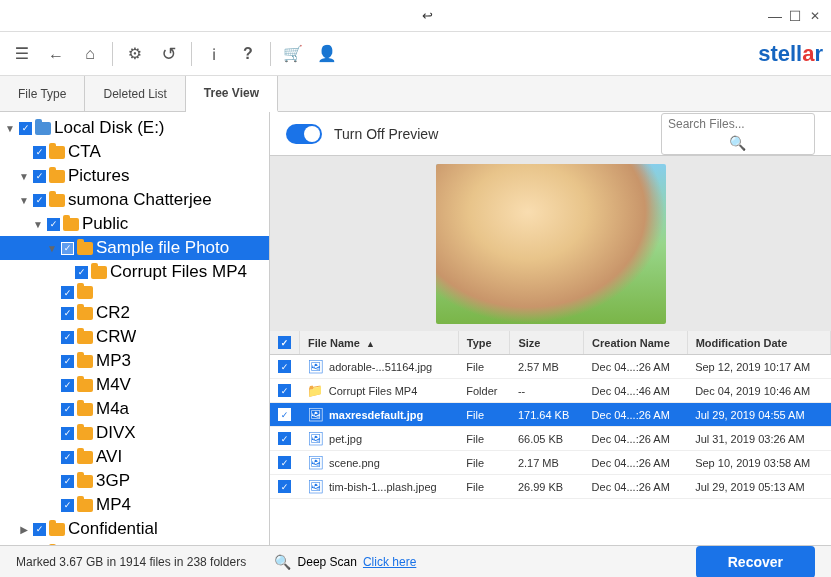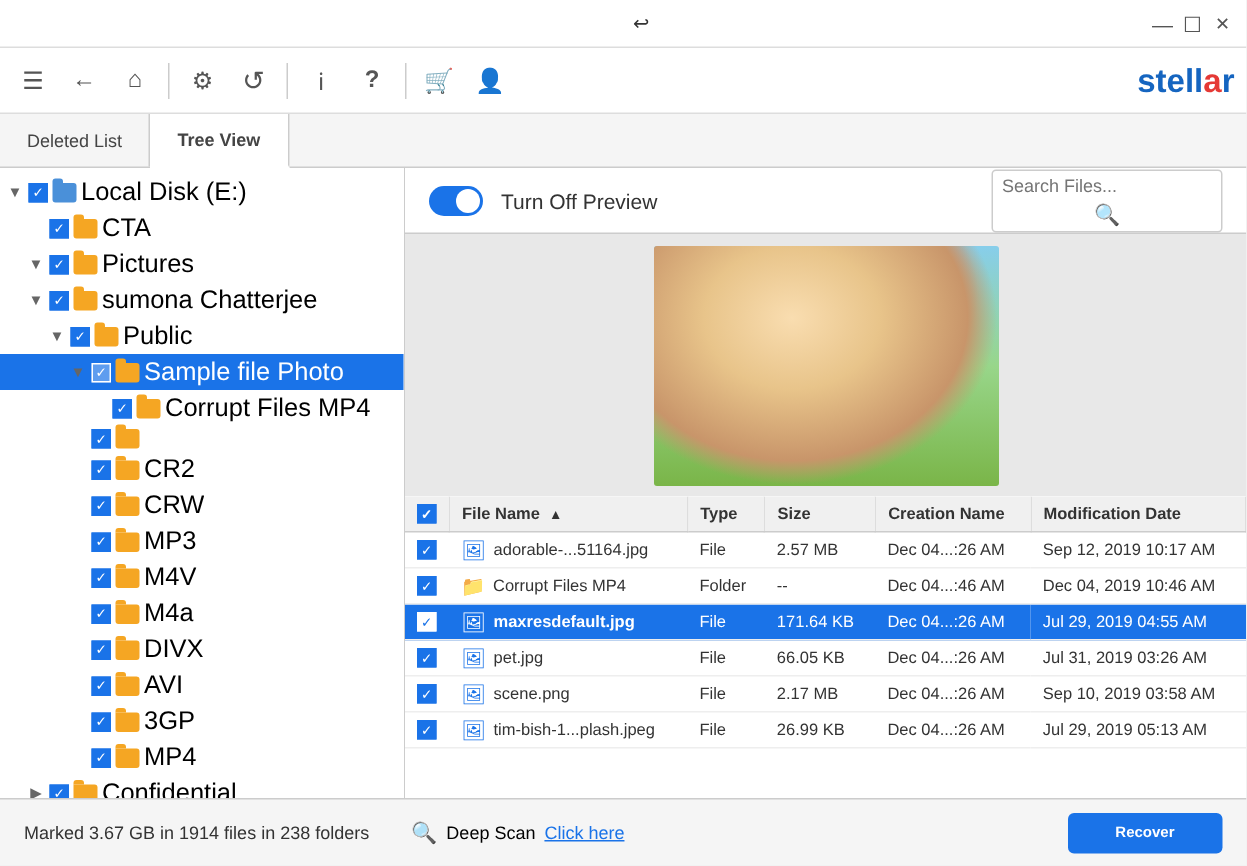--- a/index.html
+++ b/index.html
@@ -74,26 +74,26 @@
     .row-checkbox.checked { background: #1a73e8; border-color: #1a73e8; color: #fff; }
     .file-icon { font-size: 12px; color: #1a73e8; }
     .file-icon.folder { color: #f5a623; }
     .sort-indicator { font-size: 9px; margin-left: 3px; }
 
     
     .tree-hscroll { height: 12px; background: #f0f0f0; border-top: 1px solid #ccc; display: flex; align-items: center; padding: 0 2px; }
     .hscroll-thumb { width: 80px; height: 8px; background: #bbb; border-radius: 4px; margin-left: 4px; }
 
     
-    .status-bar { height: 45px; background: #f5f5f5; border-top: 1px solid #ccc; display: flex; align-items: center; padding: 0 16px; gap: 12px; }
+    .status-bar { height: 32px; background: #f5f5f5; border-top: 1px solid #ccc; display: flex; align-items: center; padding: 0 16px; gap: 12px; }
     .status-text { font-size: 12px; color: #333; }
     .deep-scan { display: flex; align-items: center; gap: 6px; margin-left: 16px; font-size: 12px; }
     .deep-scan-icon { font-size: 14px; color: #555; }
     .deep-scan-link { color: #1a73e8; cursor: pointer; text-decoration: underline; }
-    .recover-btn { margin-left: auto; background: #1a73e8; color: #fff; border: none; padding: 8px 32px; font-size: 10px; font-weight: 600; border-radius: 4px; cursor: pointer; }
+    .recover-btn { margin-left: auto; background: #1a73e8; color: #fff; border: none; padding: 8px 32px; font-size: 14px; font-weight: 600; border-radius: 4px; cursor: pointer; }
 
     .th-check { width: 20px; }
   </style>
 </head>
 <body>
 
 <div class="title-bar">
   <div style="width:80px"></div>
   <div class="title-bar-center">
     <span style="font-size:13px;">↩</span>
@@ -117,20 +117,23 @@
   <div class="toolbar-icon" style="font-weight:bold;">?</div>
   <div class="toolbar-sep"></div>
   <div class="toolbar-icon">🛒</div>
   <div class="toolbar-icon">👤</div>
   <div class="toolbar-right">
     <span class="stellar-logo">stell<span class="dot">a</span>r</span>
   </div>
 </div>
 
 <div class="tab-bar">
+  <div class="tab">
+    <span>File Type</span>
+  </div>
   <div class="tab">
     <span>Deleted List</span>
   </div>
   <div class="tab active">
     <span>Tree View</span>
   </div>
 </div>
 
 <div class="main">
 

